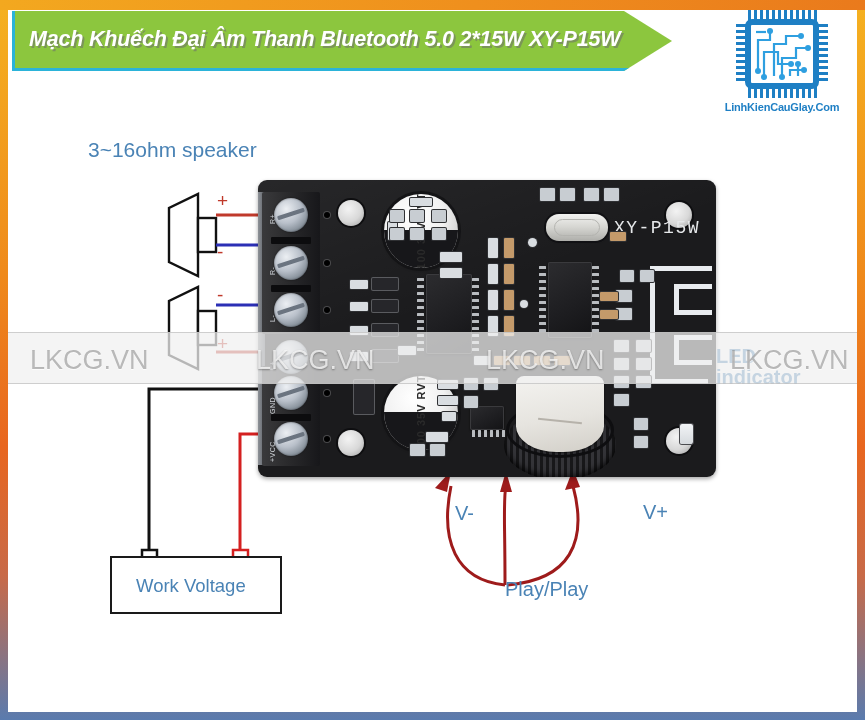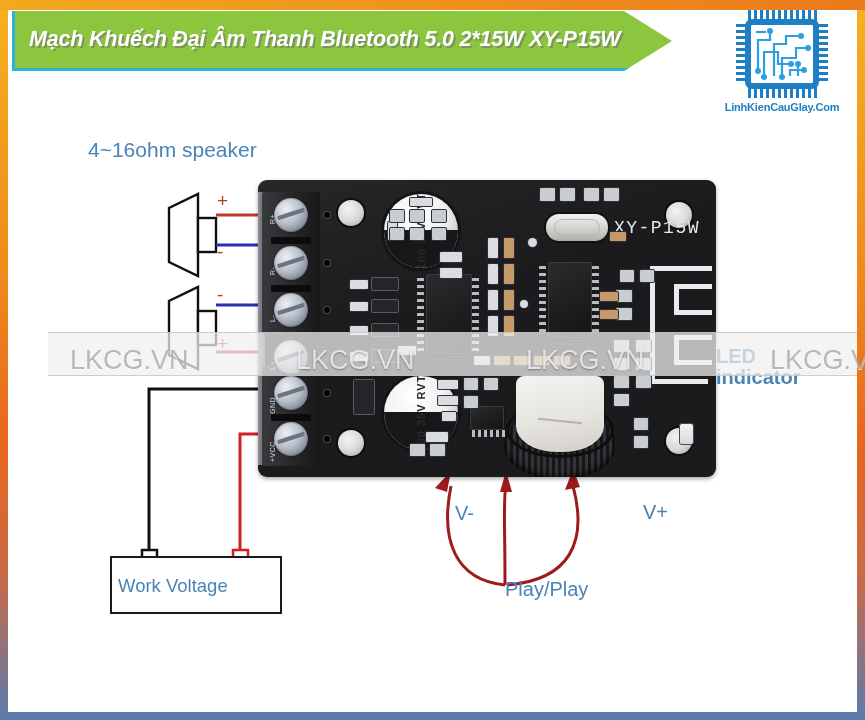--- a/index.html
+++ b/index.html
@@ -84,21 +84,21 @@
   .speaker{ position:absolute; }
 
   
   #wires{ position:absolute; left:0; top:0; width:865px; height:720px; pointer-events:none; }
 
   
   #wv-box{
     position:absolute; left:110px; top:556px; width:172px; height:58px;
     border:2.5px solid #1a1a1a; background:#fff;
     display:flex; flex-direction:column; justify-content:center;
-    padding-left:6px;
+    padding-left:24px;
   }
   #wv-box div{ color:#4a83b5; font-size:18.5px; line-height:25px; white-space:nowrap; }
 
   
   #board{
     position:absolute; left:258px; top:180px; width:458px; height:297px;
     background:#1b1b1d;
     border-radius:9px;
     overflow:hidden;
     box-shadow:0 2px 4px rgba(0,0,0,.35);
@@ -223,27 +223,26 @@
   
   #led{
     position:absolute; left:422px; top:244px; width:13px; height:20px;
     background:linear-gradient(180deg,#f2f4f6 0%, #d6dade 100%);
     box-shadow:0 0 0 1px #4a4b4f;
     border-radius:2px;
   }
 
   
   #wm-band{
-    position:absolute; left:8px; top:332px; right:8px; height:44px;
+    position:absolute; left:8px; top:332px; right:8px; height:52px;
     background:rgba(240,240,240,.74);
     border-top:1px solid rgba(190,190,190,.7);
     border-bottom:1px solid rgba(190,190,190,.7);
     display:flex; align-items:center;
     pointer-events:none;
-    margin-left:40px;
   }
   .wm{
     position:absolute; font-size:27px; font-weight:normal; color:rgba(130,130,130,.55);
     letter-spacing:0px; text-shadow:0 1px 0 rgba(255,255,255,.75);
   }
   
   .wm.over{ color:rgba(250,250,250,.78); text-shadow:0 1px 2px rgba(0,0,0,.35); }
 </style>
 </head>
 <body>
@@ -337,21 +336,21 @@
       <circle cx="70" cy="62" r="3"></circle>
         <circle cx="64" cy="56" r="3"></circle>
       <circle cx="24" cy="63" r="3"></circle>
         <circle cx="30" cy="69" r="3"></circle>
       <circle cx="48" cy="69" r="3"></circle>
     </g>
   </svg>
   <div id="logo-text">LinhKienCauGlay.Com</div>
 </div>
 
-<div class="blue-label" id="speaker-label">4~16ohm speaker</div>
+<div class="blue-label" id="speaker-label">3~16ohm speaker</div>
 
 <svg class="speaker" style="left:166px; top:192px;" width="62" height="86" viewBox="0 0 62 86">
   <polygon points="32,2 32,84 3,70 3,16" fill="#ffffff" stroke="#111" stroke-width="2.4"></polygon>
   <rect x="32" y="26" width="18" height="34" fill="#ffffff" stroke="#111" stroke-width="2.4"></rect>
 </svg>
 <svg class="speaker" style="left:166px; top:285px;" width="62" height="86" viewBox="0 0 62 86">
   <polygon points="32,2 32,84 3,70 3,16" fill="#ffffff" stroke="#111" stroke-width="2.4"></polygon>
   <rect x="32" y="26" width="18" height="34" fill="#ffffff" stroke="#111" stroke-width="2.4"></rect>
 </svg>
 

